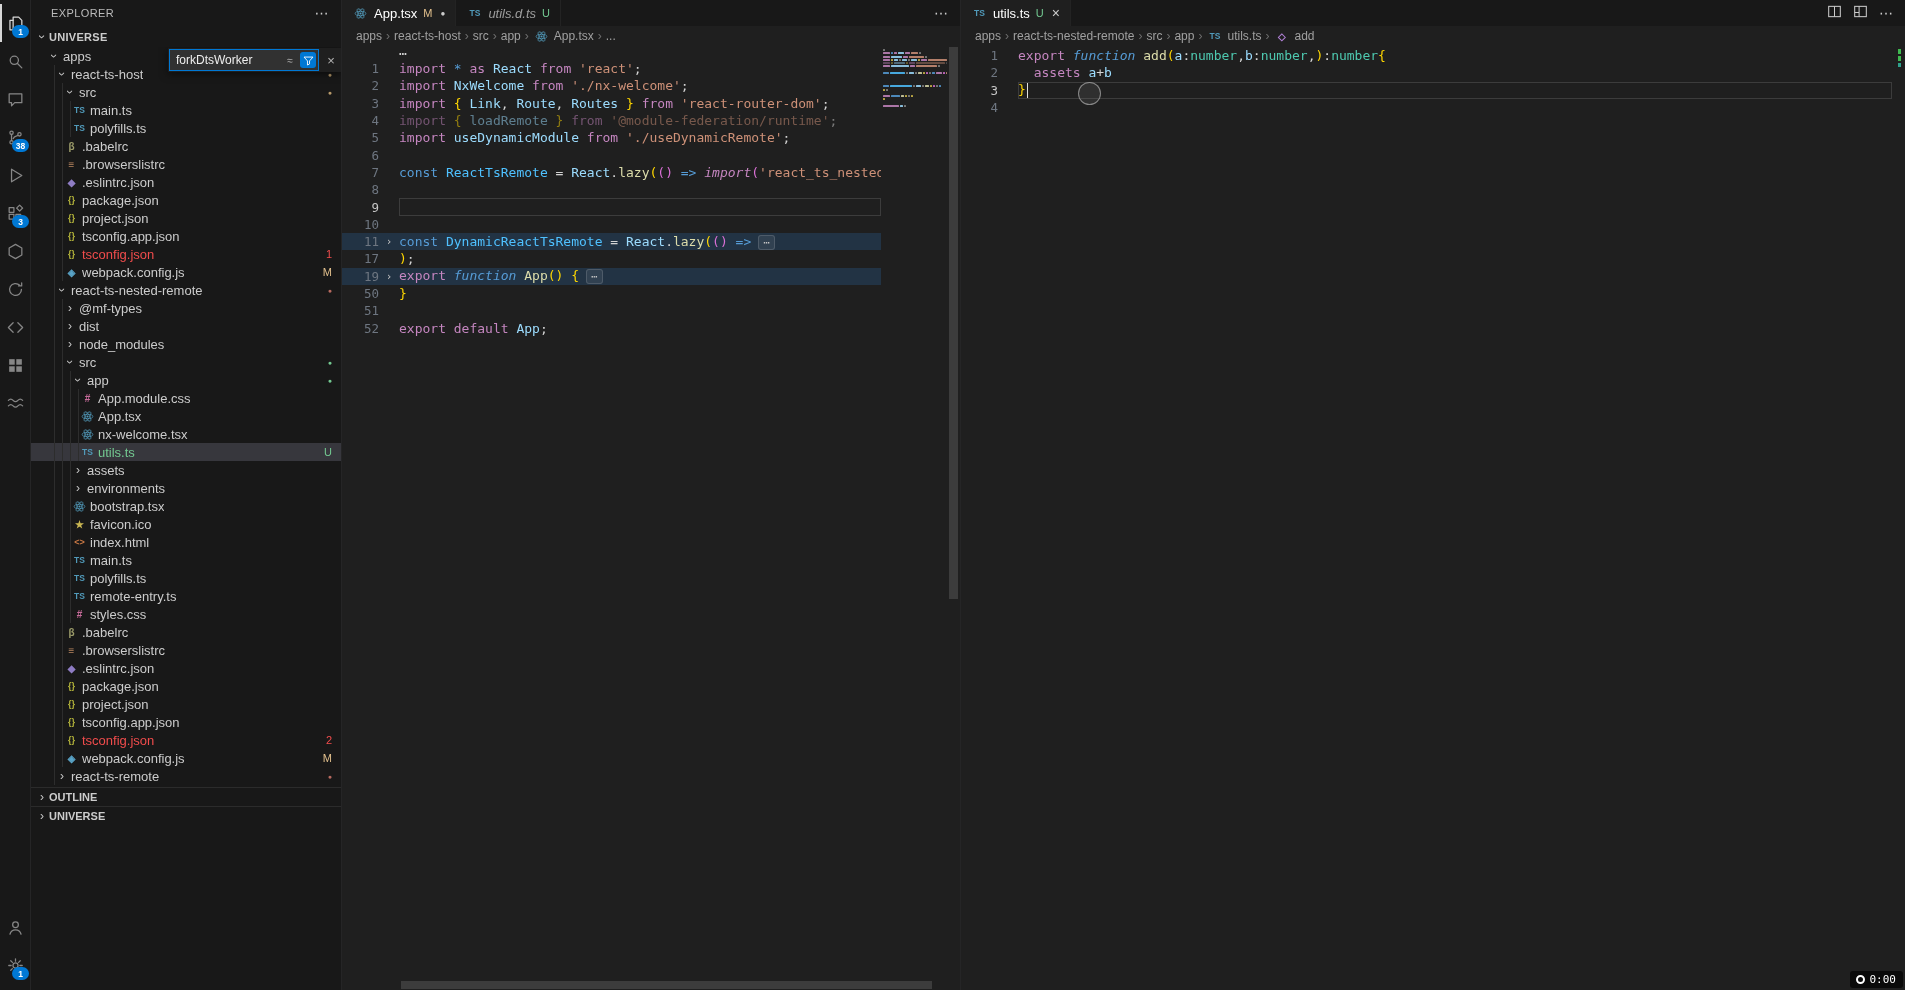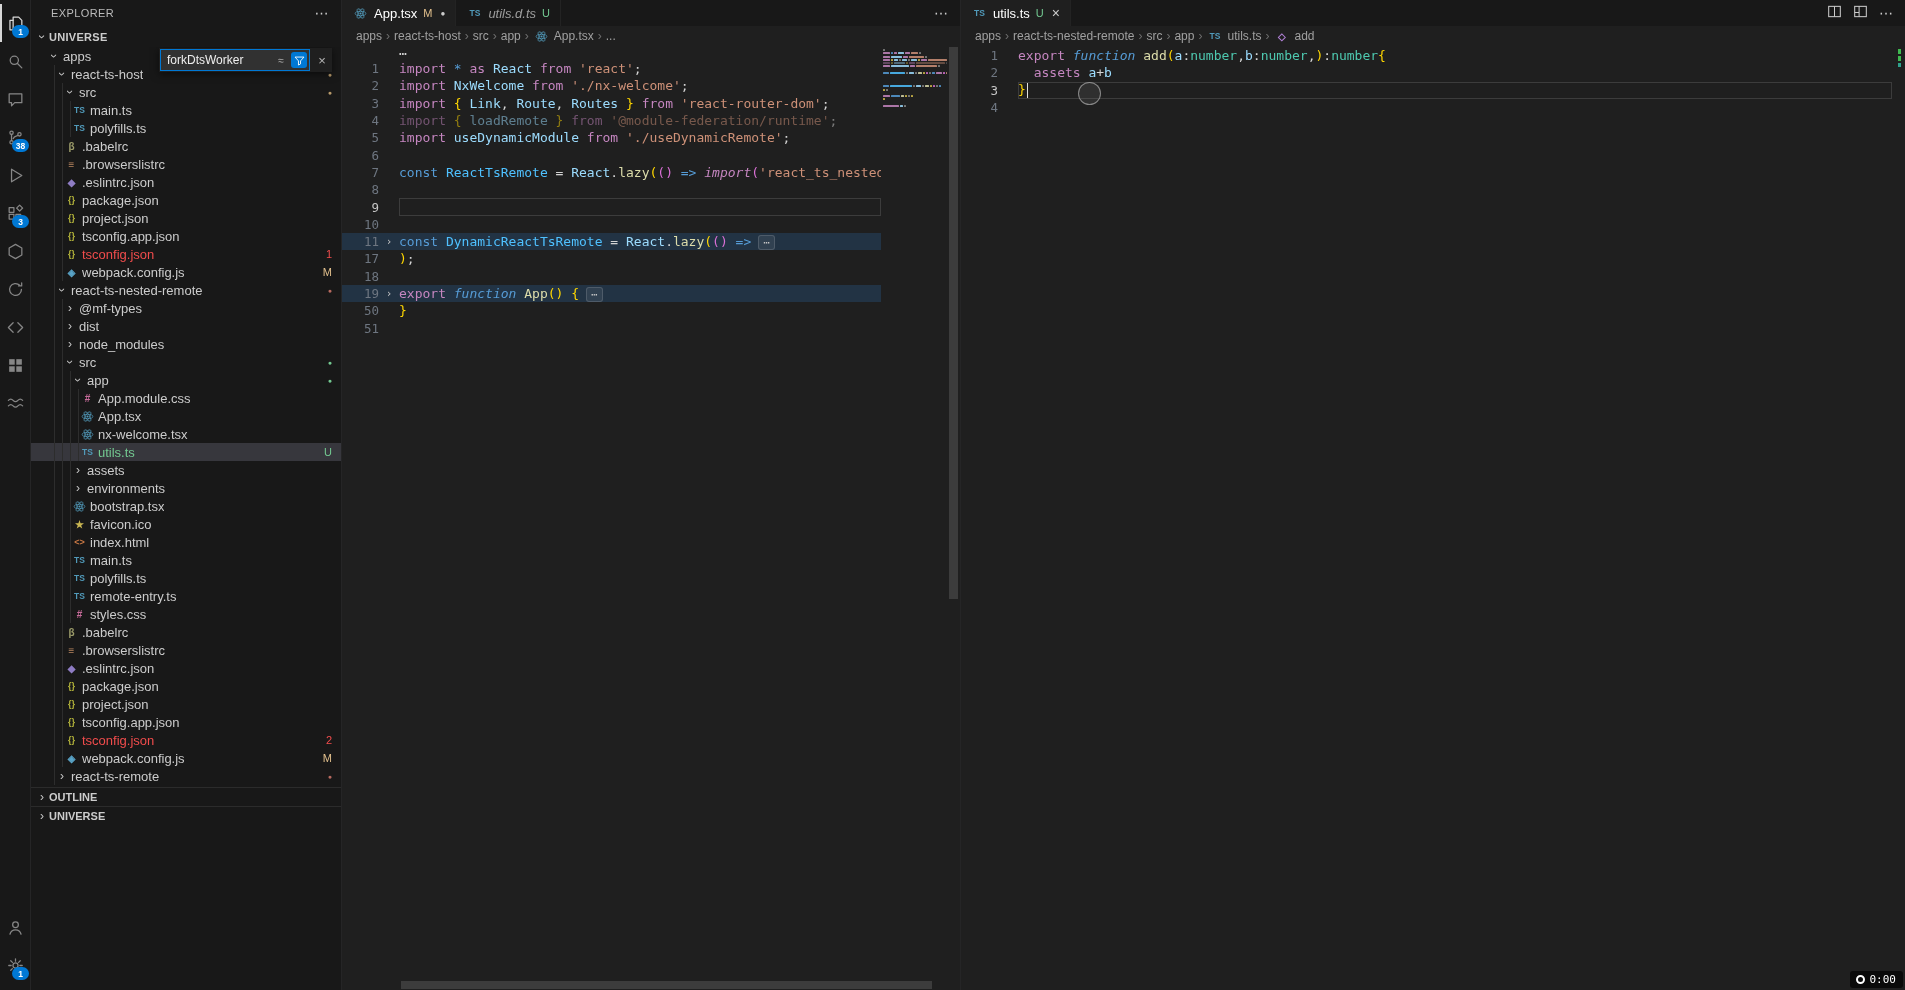--- a/index.html
+++ b/index.html
@@ -32,21 +32,21 @@
   .tinner{display:flex;align-items:center;flex:1;min-width:0;}
   .ficwrap{width:17px;display:inline-flex;justify-content:center;align-items:center;flex:none;}
   .fic{font-size:10px;font-weight:bold;font-family:"Liberation Sans",sans-serif;}
   .tsb{color:#519aba;font-size:8.5px;}
   .ricon{width:13px;height:13px;}
   .ricon ellipse{fill:none;stroke:#519aba;stroke-width:.9;}
   .ricon .rf{fill:#519aba;}
   .tname{white-space:nowrap;overflow:hidden;text-overflow:ellipsis;margin-left:2px;}
   .tbadge{margin:0 9px 0 6px;font-size:11px;flex:none;}
   .tdot{margin:0 9px 0 6px;font-size:7px;flex:none;}
-  .findwidget{position:absolute;top:1px;right:9px;display:flex;align-items:center;background:#1f1f1f;
+  .findwidget{position:absolute;top:1px;right:0;display:flex;align-items:center;background:#1f1f1f;
               box-shadow:0 2px 8px rgba(0,0,0,.55);padding:1px;z-index:5;}
   .findinput{display:flex;align-items:center;background:#313131;border:1px solid #0078d4;height:20px;
              padding:0 2px 0 6px;width:140px;}
   .find-text{flex:1;font-size:12px;color:#eeeeee;white-space:nowrap;overflow:hidden;}
   .find-ic{width:16px;height:16px;display:flex;align-items:center;justify-content:center;color:#b5b5b5;
            font-size:10px;border-radius:3px;margin-left:2px;cursor:pointer;flex:none;}
   .find-ic svg{width:11px;height:11px;}
   .find-ic svg *{fill:none;stroke:currentColor;stroke-width:1.3;}
   .find-ic.active{background:#0078d4;color:#fff;}
   .find-close{width:18px;height:18px;display:flex;align-items:center;justify-content:center;color:#b5b5b5;
@@ -794,39 +794,39 @@
           <div class="cline hl">
             <span class="gut">11</span>
             <span class="foldcol">›</span>
             <span class="codetext"><span class="tk-decl">const </span><span class="tk-cvar">DynamicReactTsRemote </span><span class="tk-pun">= </span><span class="tk-var">React</span><span class="tk-pun">.</span><span class="tk-fn">lazy</span><span class="tk-b1">(</span><span class="tk-b2">()</span><span class="tk-pun"> </span><span class="tk-decl">=&gt;</span><span class="fold-badge">⋯</span></span>
           </div>
           <div class="cline">
             <span class="gut">17</span>
             <span class="foldcol"></span>
             <span class="codetext"><span class="tk-b1">)</span><span class="tk-pun">;</span></span>
           </div>
-          <div class="cline">
-            <span class="gut">18</span>
-            <span class="foldcol"></span>
-            <span class="codetext"></span>
-          </div>
           <div class="cline hl">
             <span class="gut">19</span>
             <span class="foldcol">›</span>
             <span class="codetext"><span class="tk-kw">export </span><span class="tk-declit">function </span><span class="tk-fn">App</span><span class="tk-b1">()</span><span class="tk-pun"> </span><span class="tk-b1">{</span><span class="fold-badge">⋯</span></span>
           </div>
           <div class="cline">
             <span class="gut">50</span>
             <span class="foldcol"></span>
             <span class="codetext"><span class="tk-b1">}</span></span>
           </div>
           <div class="cline">
             <span class="gut">51</span>
             <span class="foldcol"></span>
             <span class="codetext"></span>
+          </div>
+          <div class="cline">
+            <span class="gut">52</span>
+            <span class="foldcol"></span>
+            <span class="codetext"><span class="tk-kw">export default </span><span class="tk-var">App</span><span class="tk-pun">;</span></span>
           </div>
         </div>
       <div class="minimap">
           <div class="mm-row">
             <span class="mm-seg" style="width: 2px; background: rgb(138, 138, 138);"></span>
           </div>
           <div class="mm-row">
             <span class="mm-seg" style="width: 7px; background: rgb(197, 134, 192);"></span>
             <span class="mm-seg" style="width: 2px; background: rgb(86, 156, 214);"></span>
             <span class="mm-seg" style="width: 3px; background: rgb(197, 134, 192);"></span>

